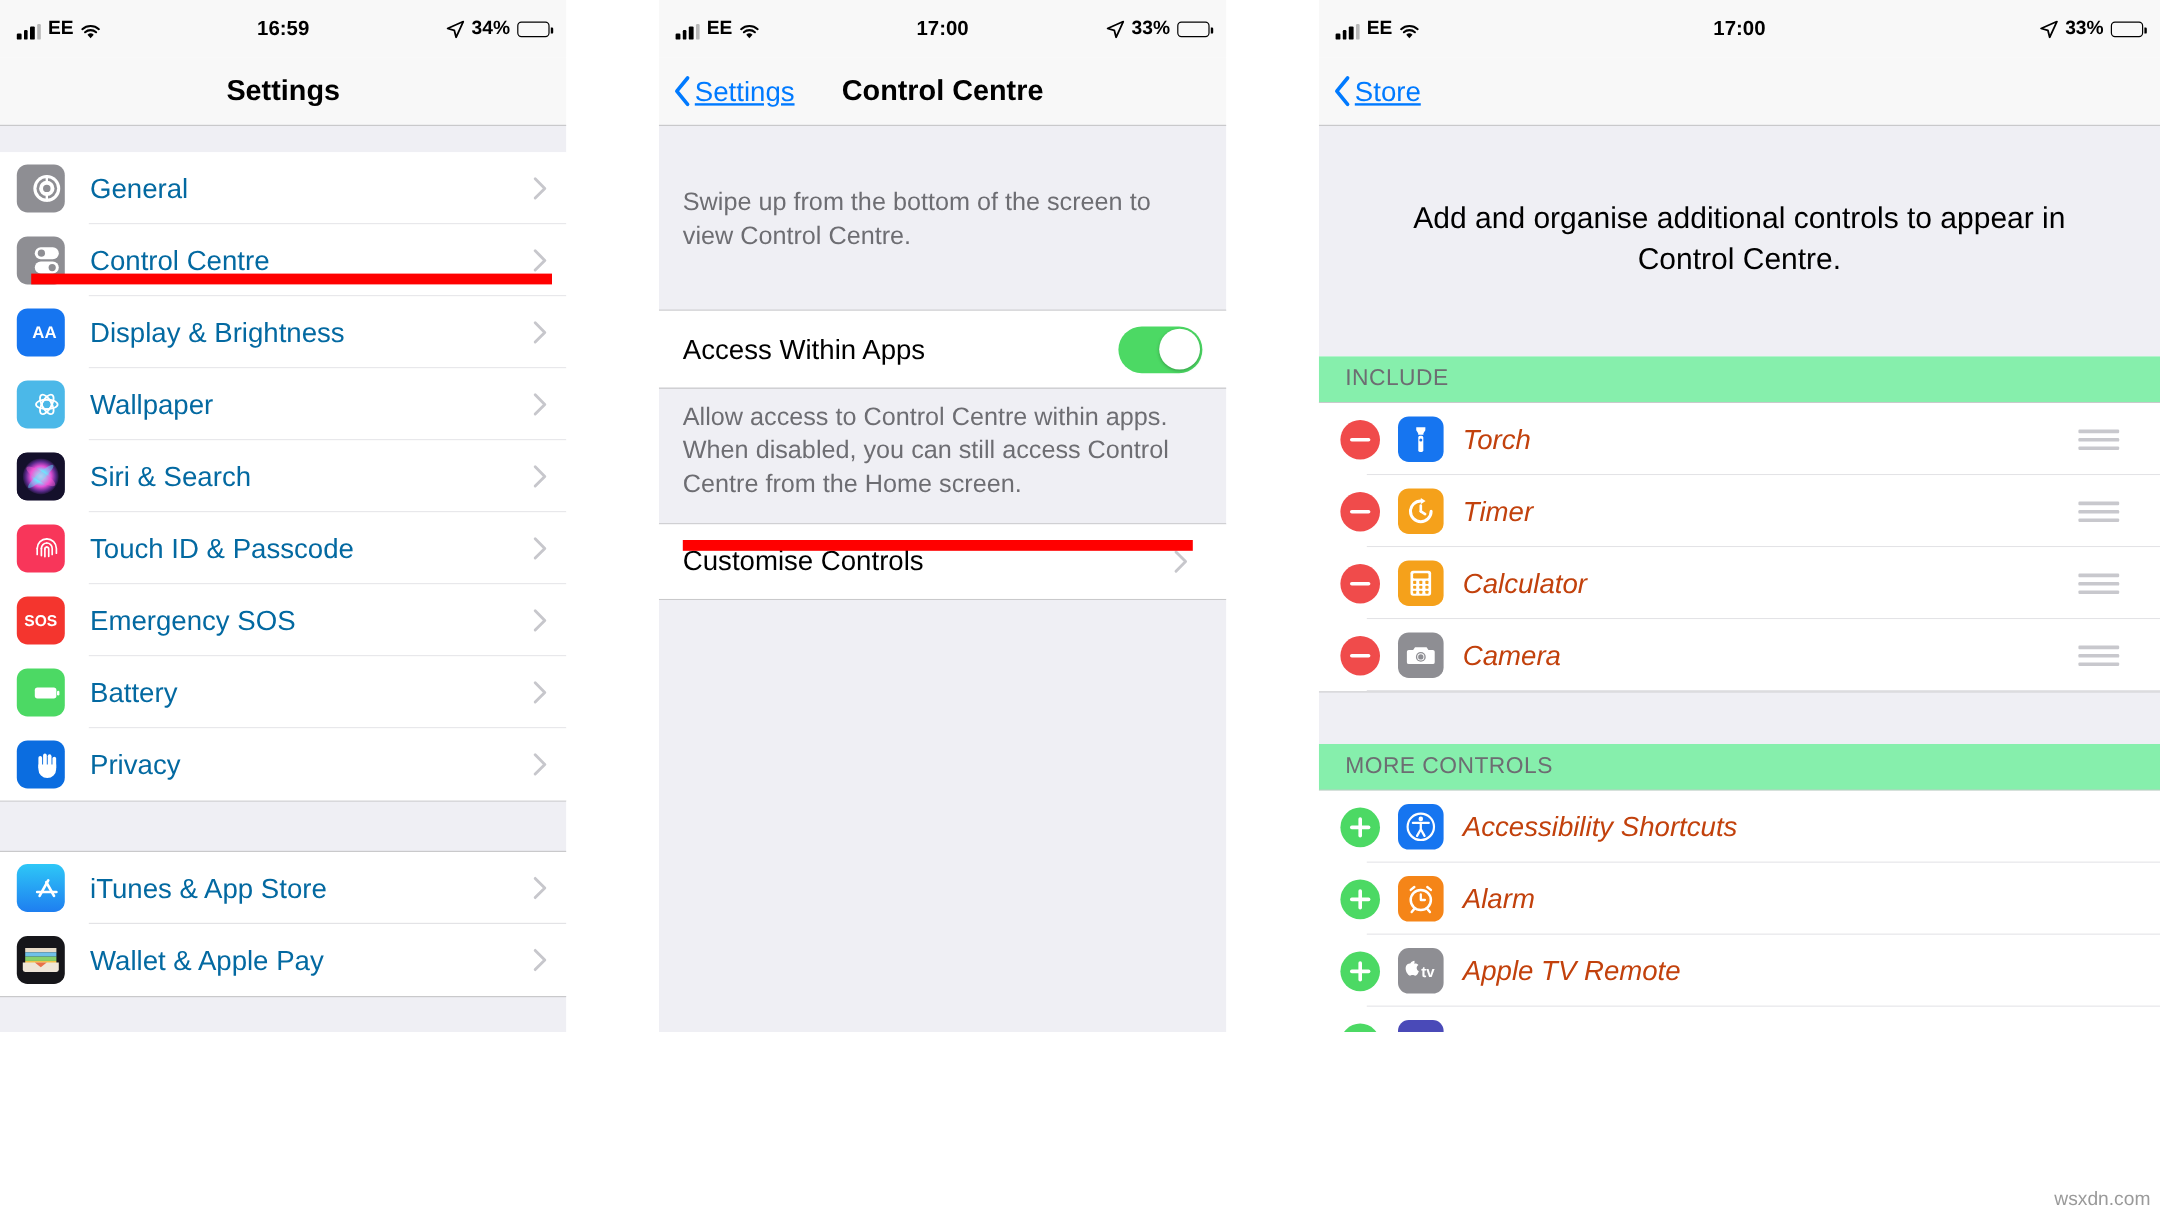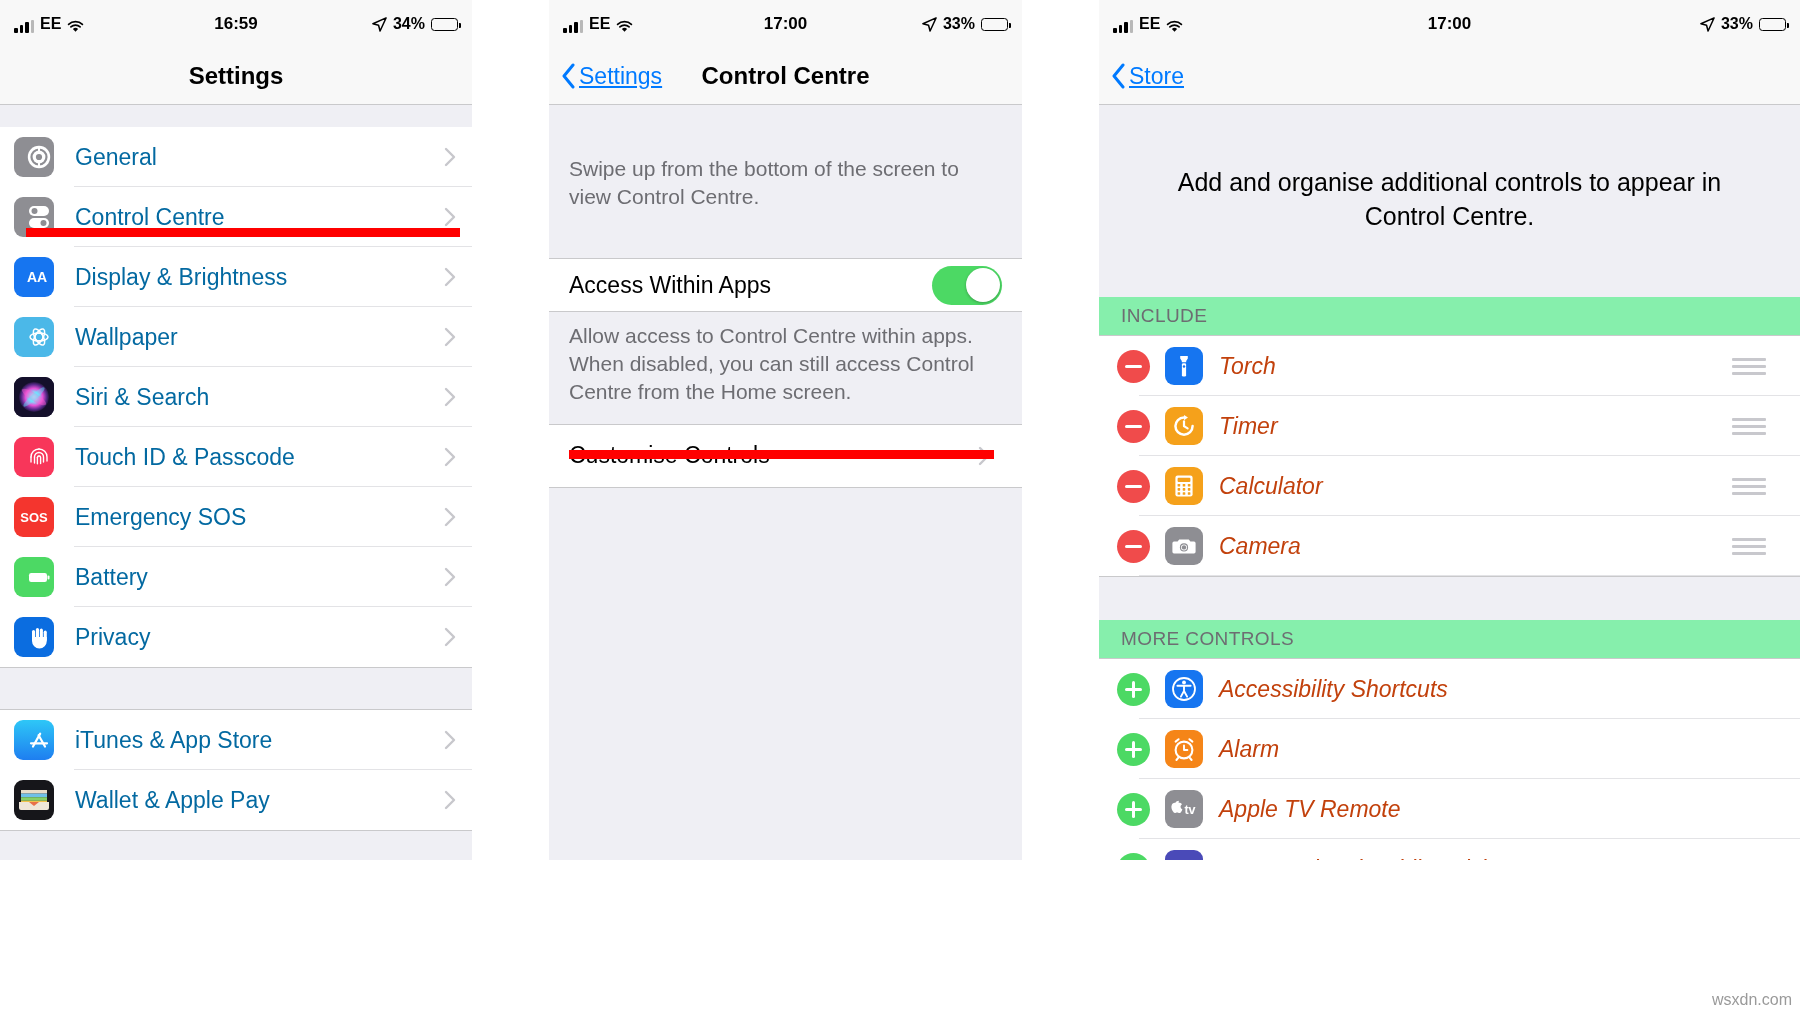--- a/index.html
+++ b/index.html
@@ -136,21 +136,21 @@
     font-size: 21px;
     line-height: 1.32;
     padding: 10px 20px 18px 20px;
     border-bottom: 1px solid #c9c9cb;
     border-top: 1px solid #c9c9cb;
   }
   .blurb.noborder-top { border-top: none; }
   .spacer-top { background: #efeff4; }
   .switchrow {
     display: flex; align-items: center;
-    height: 52px; background: #fff;
+    height: 64px; background: #fff;
     padding: 0 20px 0 20px;
   }
   .switchrow .lbl { font-size: 23px; flex: 1; }
   .toggle {
     width: 70px; height: 39px; border-radius: 20px;
     background: #4cd964; position: relative;
     flex: 0 0 70px;
   }
   .toggle .knob {
     position: absolute; top: 2.5px; right: 2.5px;

